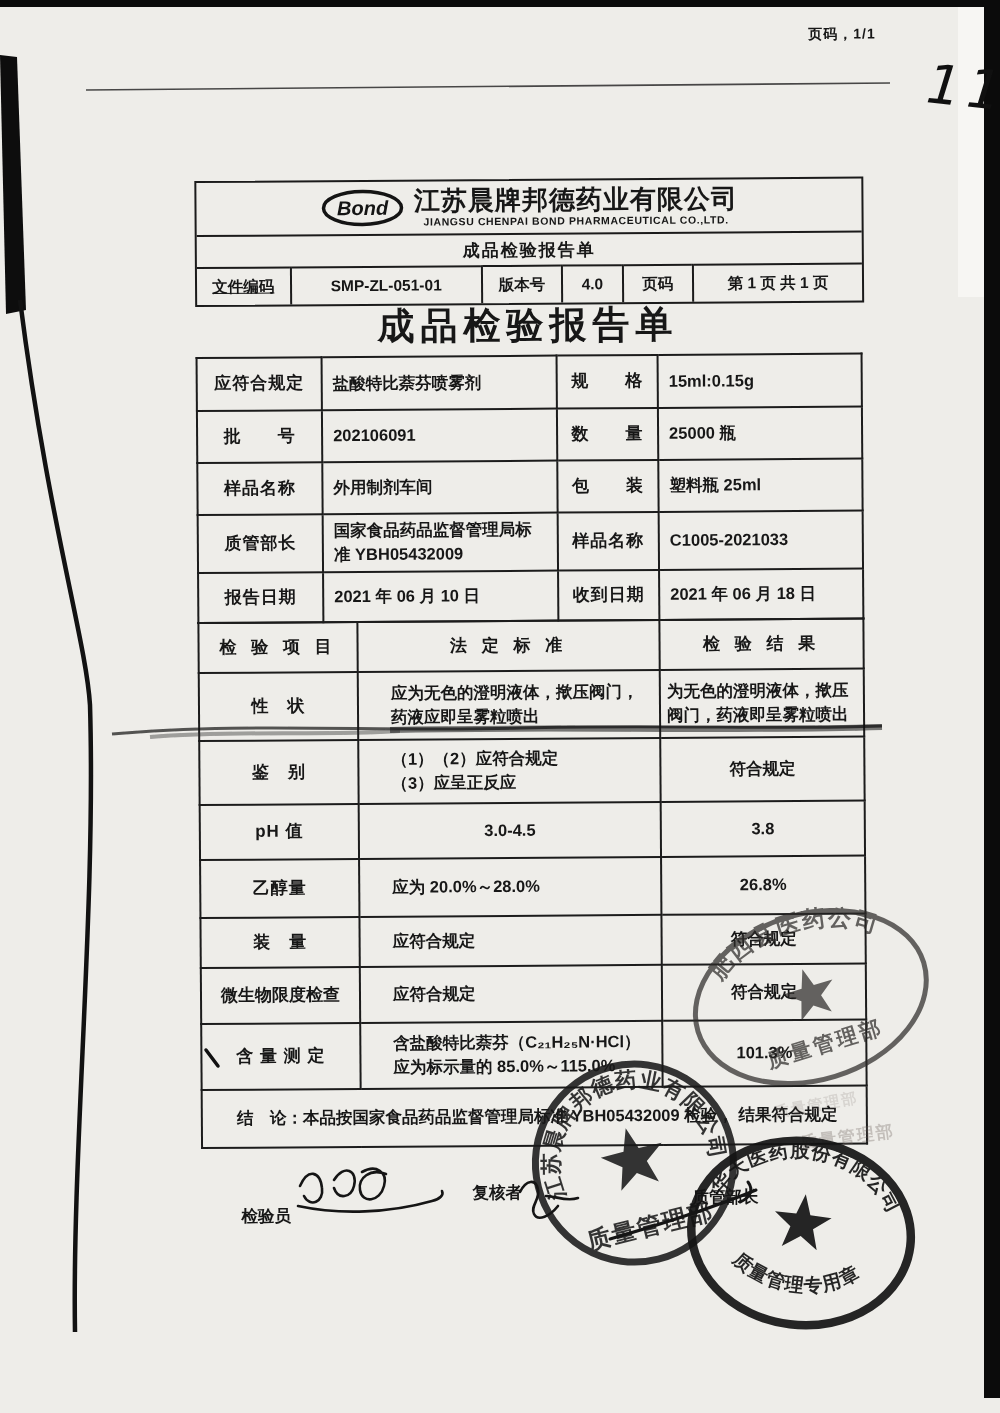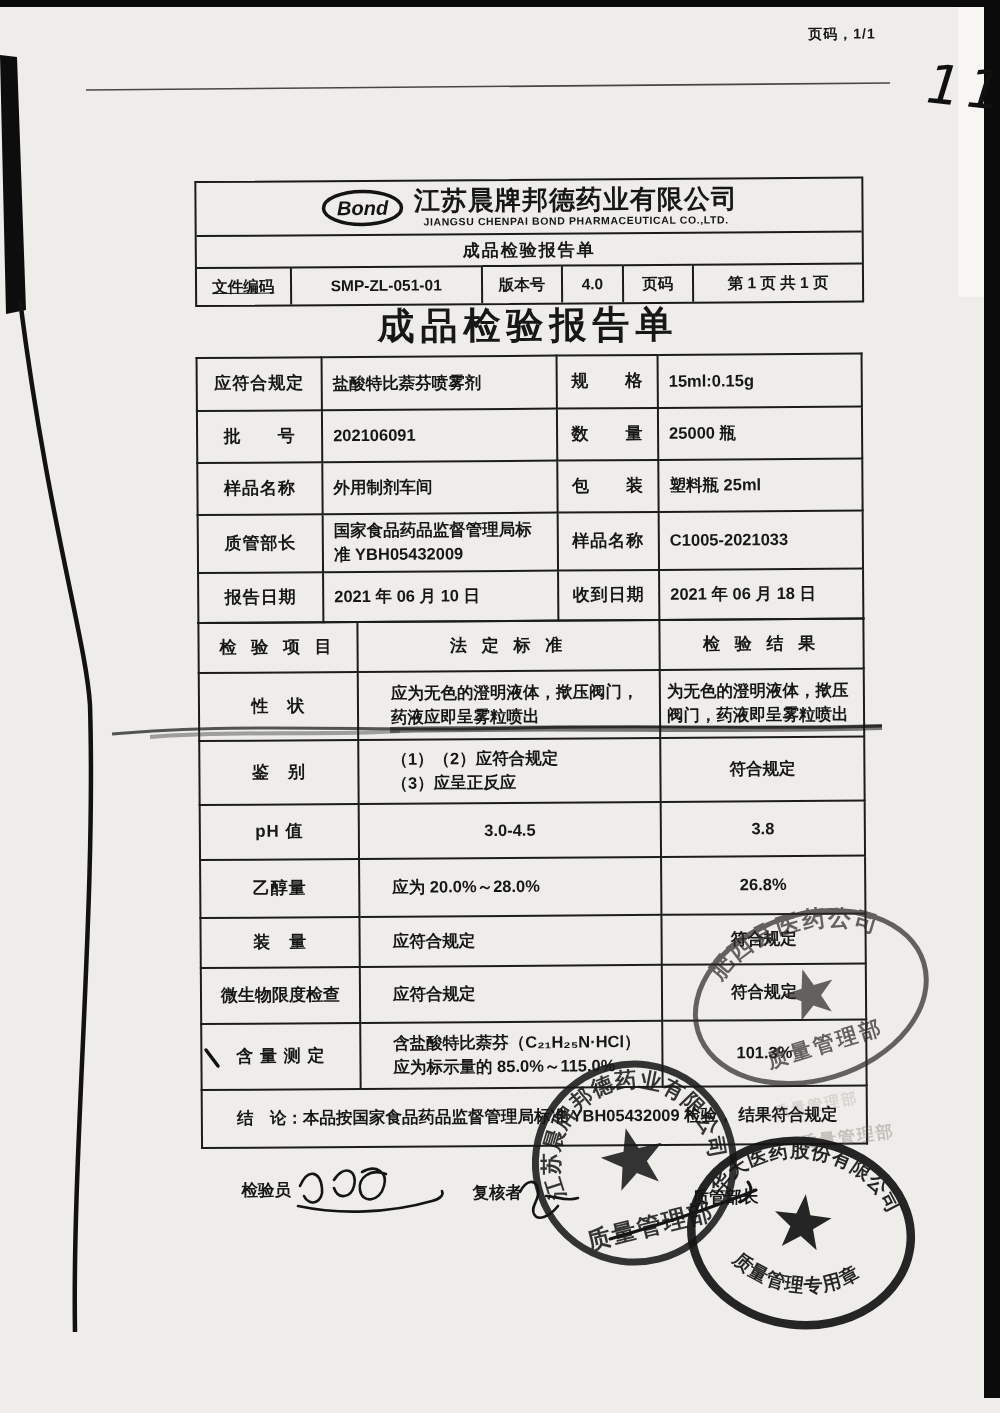--- a/index.html
+++ b/index.html
@@ -175,21 +175,21 @@
       <td class="lbl">含 量 测 定</td>
       <td class="std">含盐酸特比萘芬（C₂₁H₂₅N·HCl）应为标示量的 85.0%～115.0%</td>
       <td class="res">101.3%</td>
     </tr>
     <tr style="height:58px">
       <td class="concl" colspan="3">结　论：本品按国家食品药品监督管理局标准 YBH05432009 检验， 结果符合规定</td>
     </tr>
   </tbody>
     </table>
 
-  <span class="abs sig-label" style="left:237px;top:1178px;">检验员</span>
+  <span class="abs sig-label" style="left:237px;top:1204px;">检验员</span>
   <span class="abs sig-label" style="left:468px;top:1182px;">复核者</span>
   <span class="abs sig-label" style="left:688px;top:1188px;">质管部长</span>
 
   <div class="faint-stamp" style="left:796px;top:1128px;font-size:17px;transform:rotate(-7deg);opacity:.75;">质量管理部</div>
   <div class="faint-stamp" style="left:770px;top:1098px;font-size:15px;transform:rotate(-10deg);opacity:.4;">质量管理部</div>
 </div>
 
 <svg class="stamp" style="left:515px;top:1048px;transform:rotate(-14deg);" width="240" height="235" viewBox="0 0 240 235">
   <g fill="#1a1a1a" opacity="0.88">
     <circle cx="120" cy="115" r="99" fill="none" stroke="#1a1a1a" stroke-width="7"></circle>

